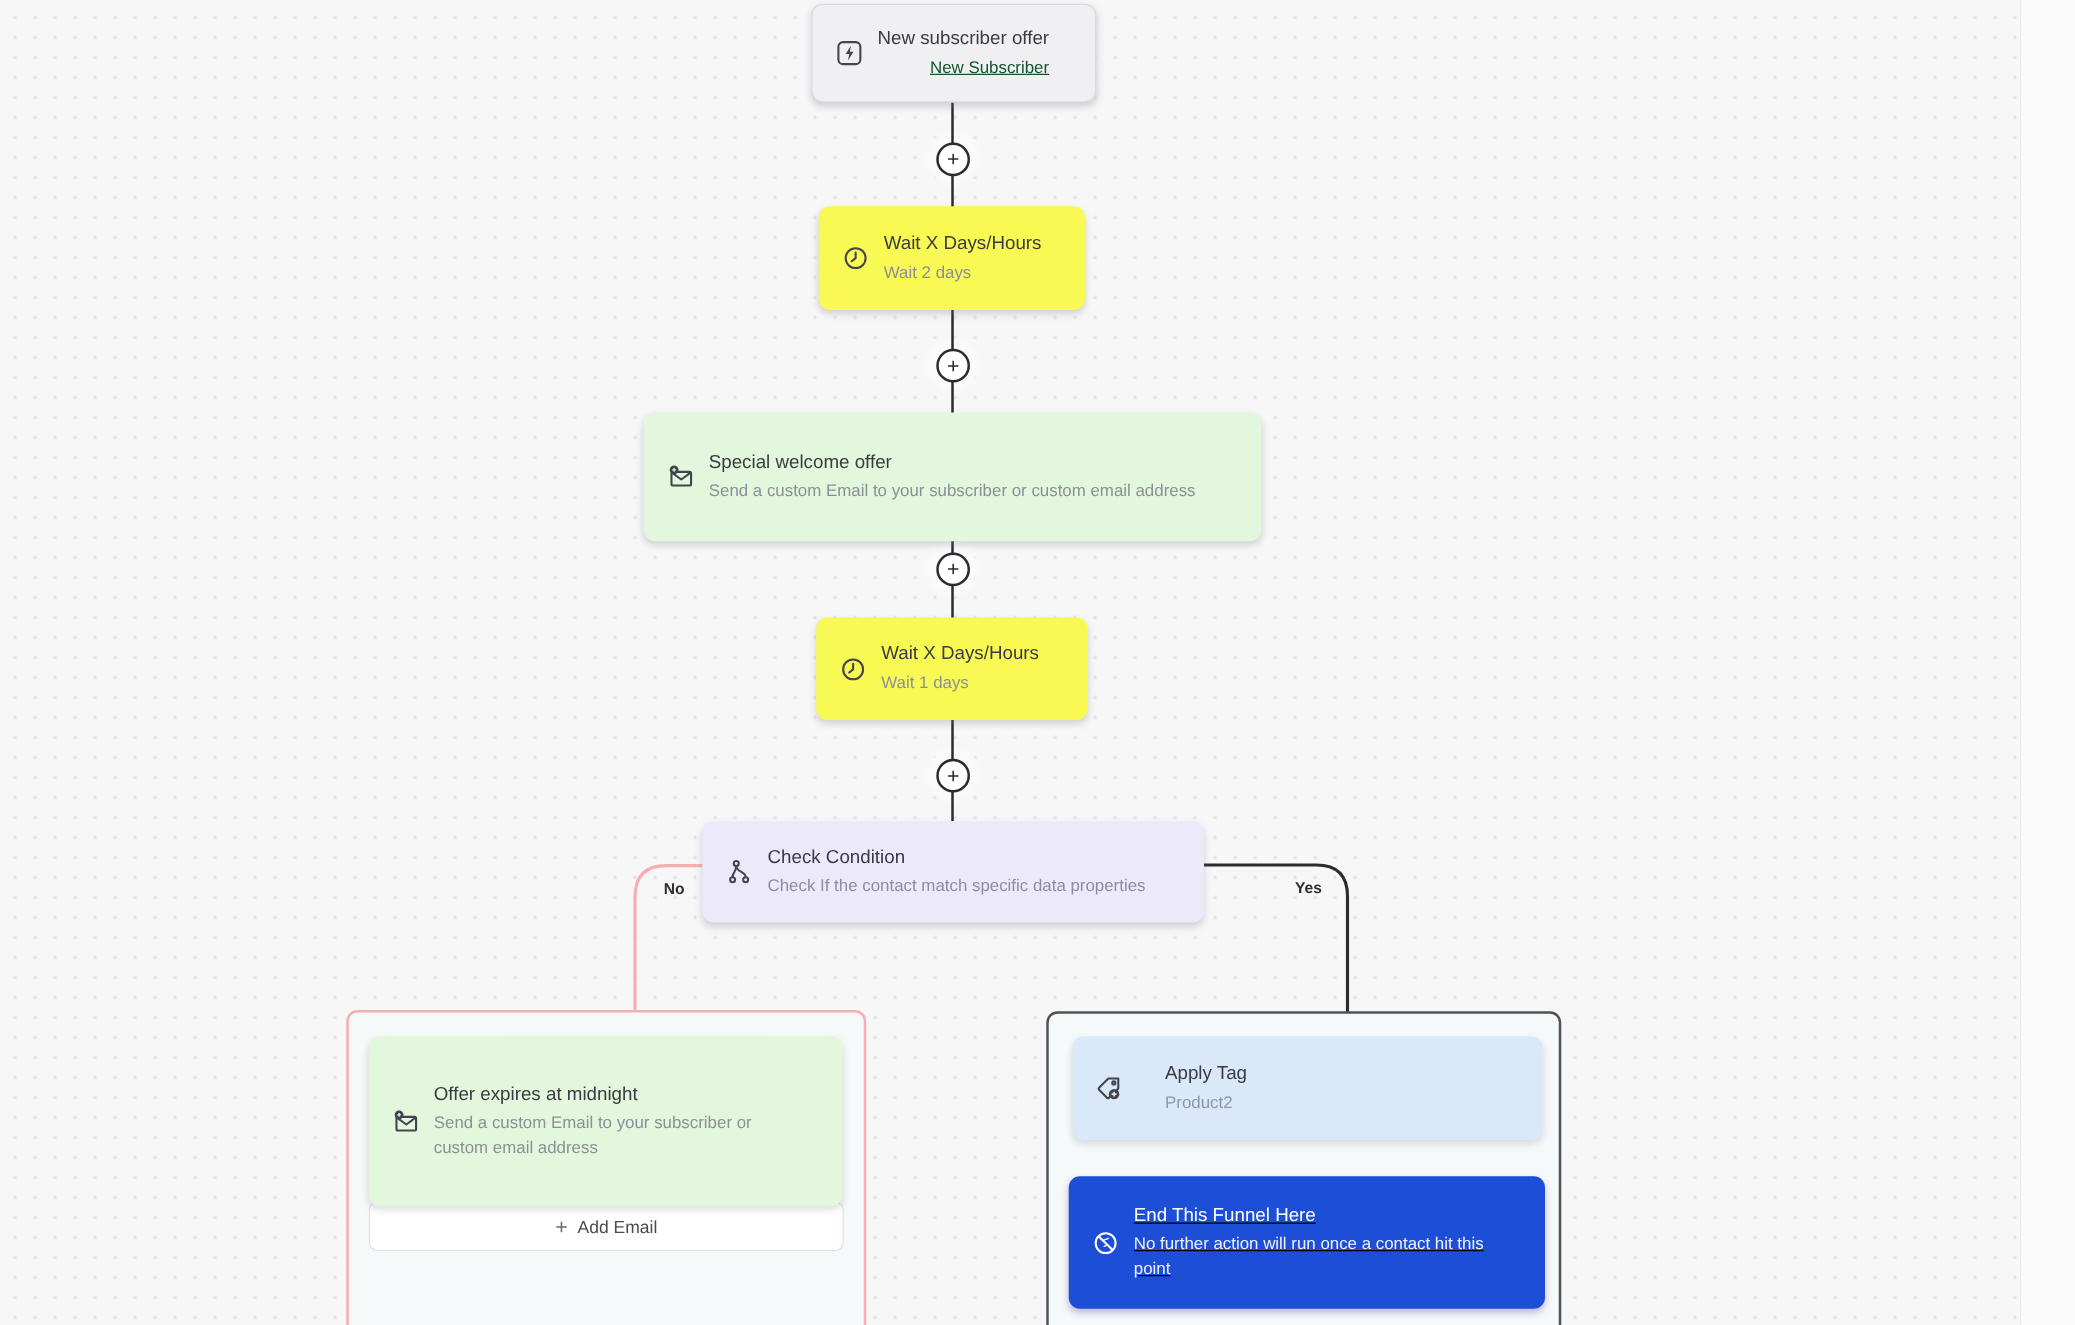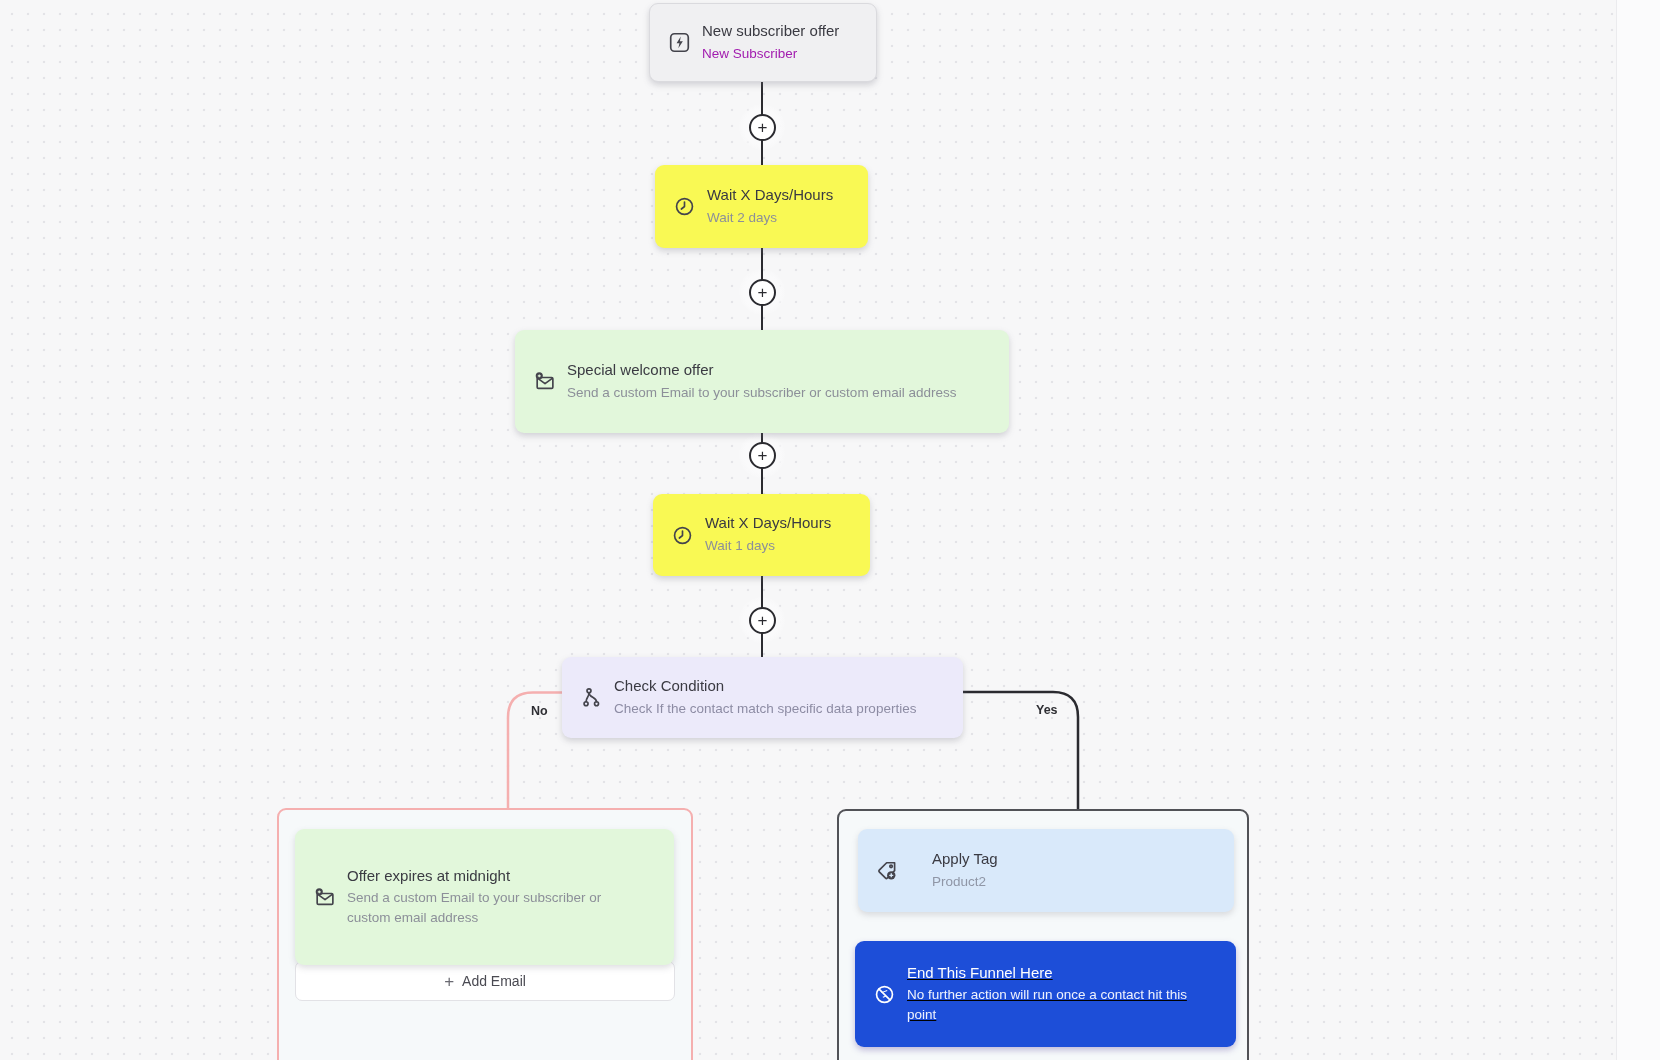--- a/index.html
+++ b/index.html
@@ -24,21 +24,21 @@
 
   
   .node{position:absolute;z-index:4;border-radius:9px;
     box-shadow:0 3px 6px rgba(110,110,125,.28);
     display:flex;align-items:center;gap:11px;padding:0 18px;box-sizing:border-box;}
   .node .icon{flex:0 0 auto;width:23px;height:23px;display:flex;align-items:center;justify-content:center;}
   .node .txt{display:flex;flex-direction:column;justify-content:center;}
   .node .title{font-size:15px;font-weight:500;color:#3A3A42;line-height:1.25;margin-bottom:3px;}
   .node .subtitle{font-size:13.5px;font-weight:400;color:#8C8F99;line-height:1.45;}
 
-  .node.trigger{background:#F0F0F2;border:1px solid #DADADE;}
+  .node.trigger{background:#F0F0F2;border:1px solid #DADADE;text-align:right;}
   .node.wait{background:#F9F954;}
   .node.email{background:#E2F7DB;}
   .node.condition{background:#ECEAFA;align-items:center;}
   .node.condition .subtitle{color:#8D8CA4;}
   .node.tag{background:#D9E9FA;gap:33px;}
   .node.end{background:#1d4ed8;text-decoration:underline;}
   .node.end .title{color:#FFFFFF;}
   .node.end .subtitle{color:rgba(255,255,255,.93);}
 
   
@@ -82,21 +82,21 @@
 
   <div class="node trigger" style="left:649px;top:3px;width:228px;height:79px;">
     <span class="icon">
       <svg width="23" height="23" viewBox="0 0 22 22">
         <rect x="2.6" y="2.6" width="16.8" height="16.8" rx="3.6" class="stroke-ic"></rect>
         <path d="M12.2 5.2 L8.2 11.6 H10.9 L9.9 16.6 L14.2 9.9 H11.4 Z" class="fill-ic"></path>
       </svg>
     </span>
     <span class="txt">
       <span class="title">New subscriber offer</span>
-      <span class="subtitle" style="color:#a21caf;">New Subscriber</span>
+      <span class="subtitle" style="color:#14532d;text-decoration:underline;">New Subscriber</span>
     </span>
   </div>
 
   <div class="plus-btn" style="left:749px;top:114px;">+</div>
   <div class="plus-btn" style="left:749px;top:279px;">+</div>
   <div class="plus-btn" style="left:749px;top:442px;">+</div>
   <div class="plus-btn" style="left:749px;top:607px;">+</div>
 
   <div class="node wait" style="left:655px;top:165px;width:213px;height:83px;">
     <span class="icon">

